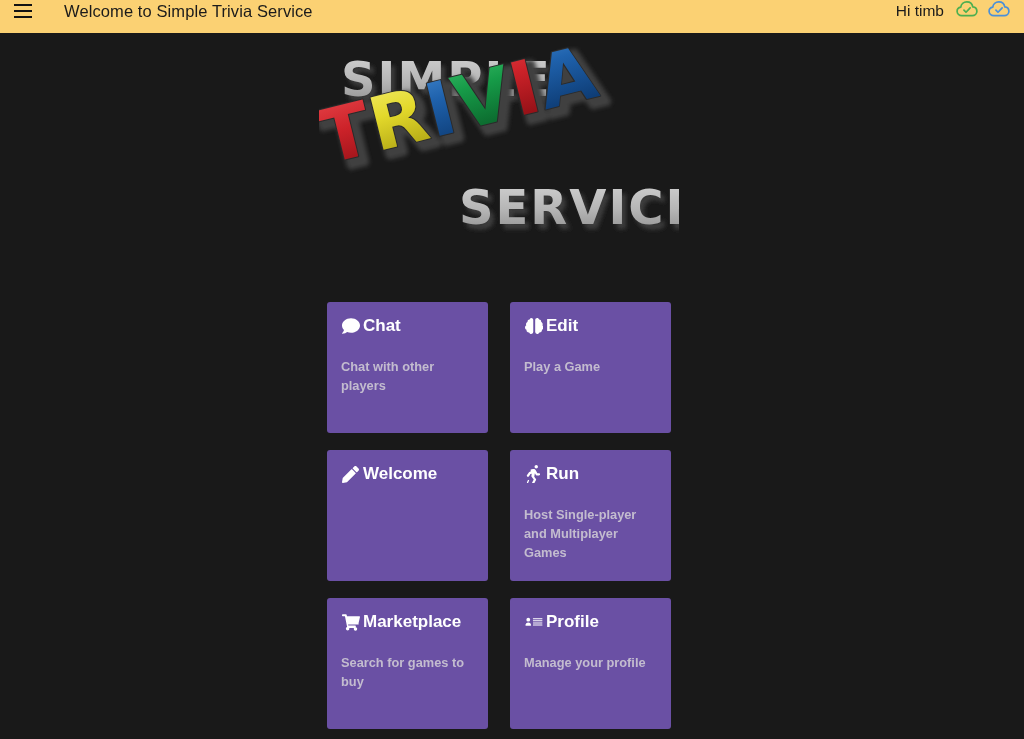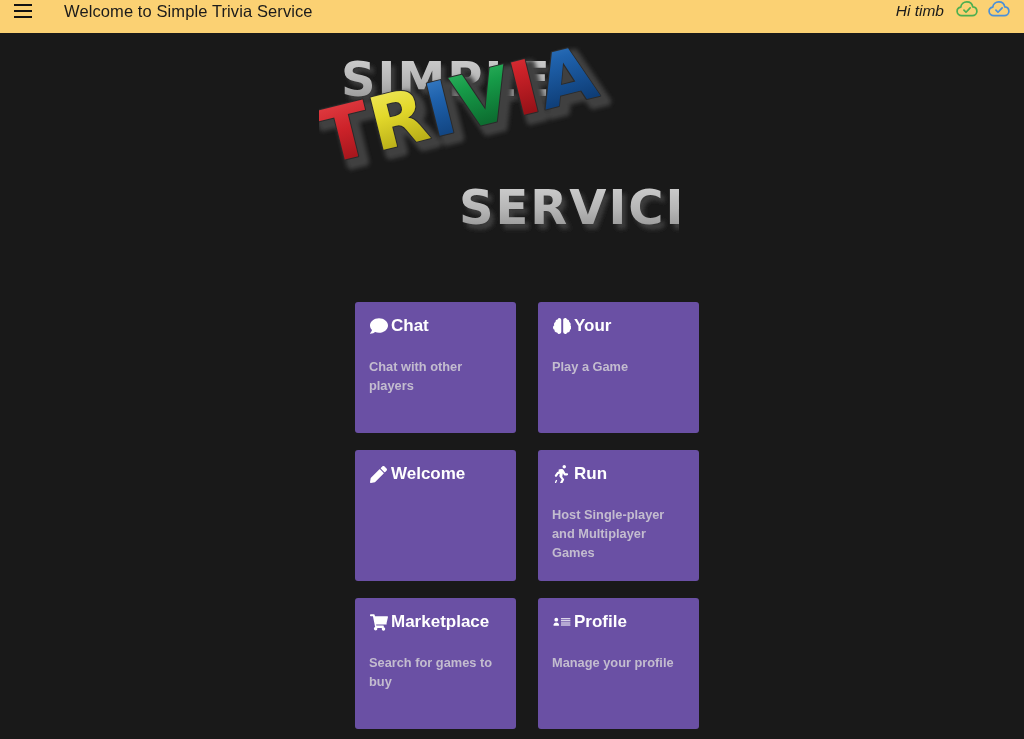--- a/index.html
+++ b/index.html
@@ -47,21 +47,20 @@
     font-size: 16.5px;
     color: #1b1b1b;
     letter-spacing: 0.1px;
     white-space: nowrap;
   }
   .appbar-right {
     margin-left: auto;
     display: flex;
     align-items: center;
     gap: 10px;
-    font-style: italic;
   }
   .greeting {
     font-size: 15.5px;
     color: #1b1b1b;
     white-space: nowrap;
     margin-right: 2px;
   }
   .cloud-icon { display: block; }
 
   
@@ -73,21 +72,21 @@
     height: 200px;
     display: flex;
     justify-content: center;
     align-items: flex-start;
   }
   .logo-svg { display: block; }
 
   
   .grid {
     position: absolute;
-    left: 355px;
+    left: 327px;
     top: 302px;
     width: 345px;
     display: grid;
     grid-template-columns: 161px 161px;
     column-gap: 22px;
     row-gap: 17px;
   }
   .card {
     background: #6a50a4;
     border-radius: 3px;
@@ -222,21 +221,21 @@
     <div class="card-desc">Chat with other players</div>
   </div>
 
   <div class="card">
     <div class="card-title">
       <span class="card-icon">
         <svg width="18" height="18" viewBox="0 0 576 512" fill="#ffffff">
           <path d="M208 0c-29.9 0-54.7 20.5-61.8 48.2-.8 0-1.4-.2-2.2-.2-35.3 0-64 28.7-64 64 0 4.8.6 9.5 1.7 14C52.5 138 32 166.6 32 200c0 12.6 3.2 24.3 8.3 34.9C16.3 248.7 0 274.3 0 304c0 33.3 20.4 61.9 49.4 73.9-.9 4.6-1.4 9.3-1.4 14.1 0 39.8 32.2 72 72 72 4.1 0 8.1-.5 12-1.2 7.8 28.7 33.8 49.2 64 49.2 32 0 58-23.6 62.8-54.4 1.2-.1 2.4-.4 3.6-.6 1-3.8 1.6-7.7 1.6-11.7V64c0-35.3-28.7-64-64-64zm350 234.9c5.1-10.6 8.3-22.3 8.3-34.9 0-33.4-20.5-62-49.7-73.9 1.1-4.5 1.7-9.2 1.7-14 0-35.3-28.7-64-64-64-.8 0-1.5.2-2.2.2C444.7 20.5 419.9 0 390 0c-35.3 0-64 28.7-64 64v381.3c0 4 .6 7.9 1.6 11.7 1.2.2 2.4.5 3.6.6C336 488.4 362 512 394 512c30.2 0 56.2-20.5 64-49.2 3.9.7 7.9 1.2 12 1.2 39.8 0 72-32.2 72-72 0-4.8-.5-9.5-1.4-14.1 29-12 49.4-40.6 49.4-73.9 0-29.7-16.3-55.3-40.3-69.1z"></path>
         </svg>
       </span>
-      <span>Your</span>
+      <span>Edit</span>
     </div>
     <div class="card-desc">Play a Game</div>
   </div>
 
   <div class="card">
     <div class="card-title">
       <span class="card-icon">
         <svg width="17" height="17" viewBox="0 0 512 512" fill="#ffffff">
           <path d="M497.9 142.1l-46.1 46.1c-4.7 4.7-12.3 4.7-17 0l-111-111c-4.7-4.7-4.7-12.3 0-17l46.1-46.1c18.7-18.7 49.1-18.7 67.9 0l60.1 60.1c18.8 18.7 18.8 49.1 0 67.9zM284.2 99.8L21.6 362.4.4 483.9c-2.9 16.4 11.4 30.6 27.8 27.8l121.5-21.3 262.6-262.6c4.7-4.7 4.7-12.3 0-17l-111-111c-4.8-4.7-12.4-4.7-17.1 0z"></path>
         </svg>

